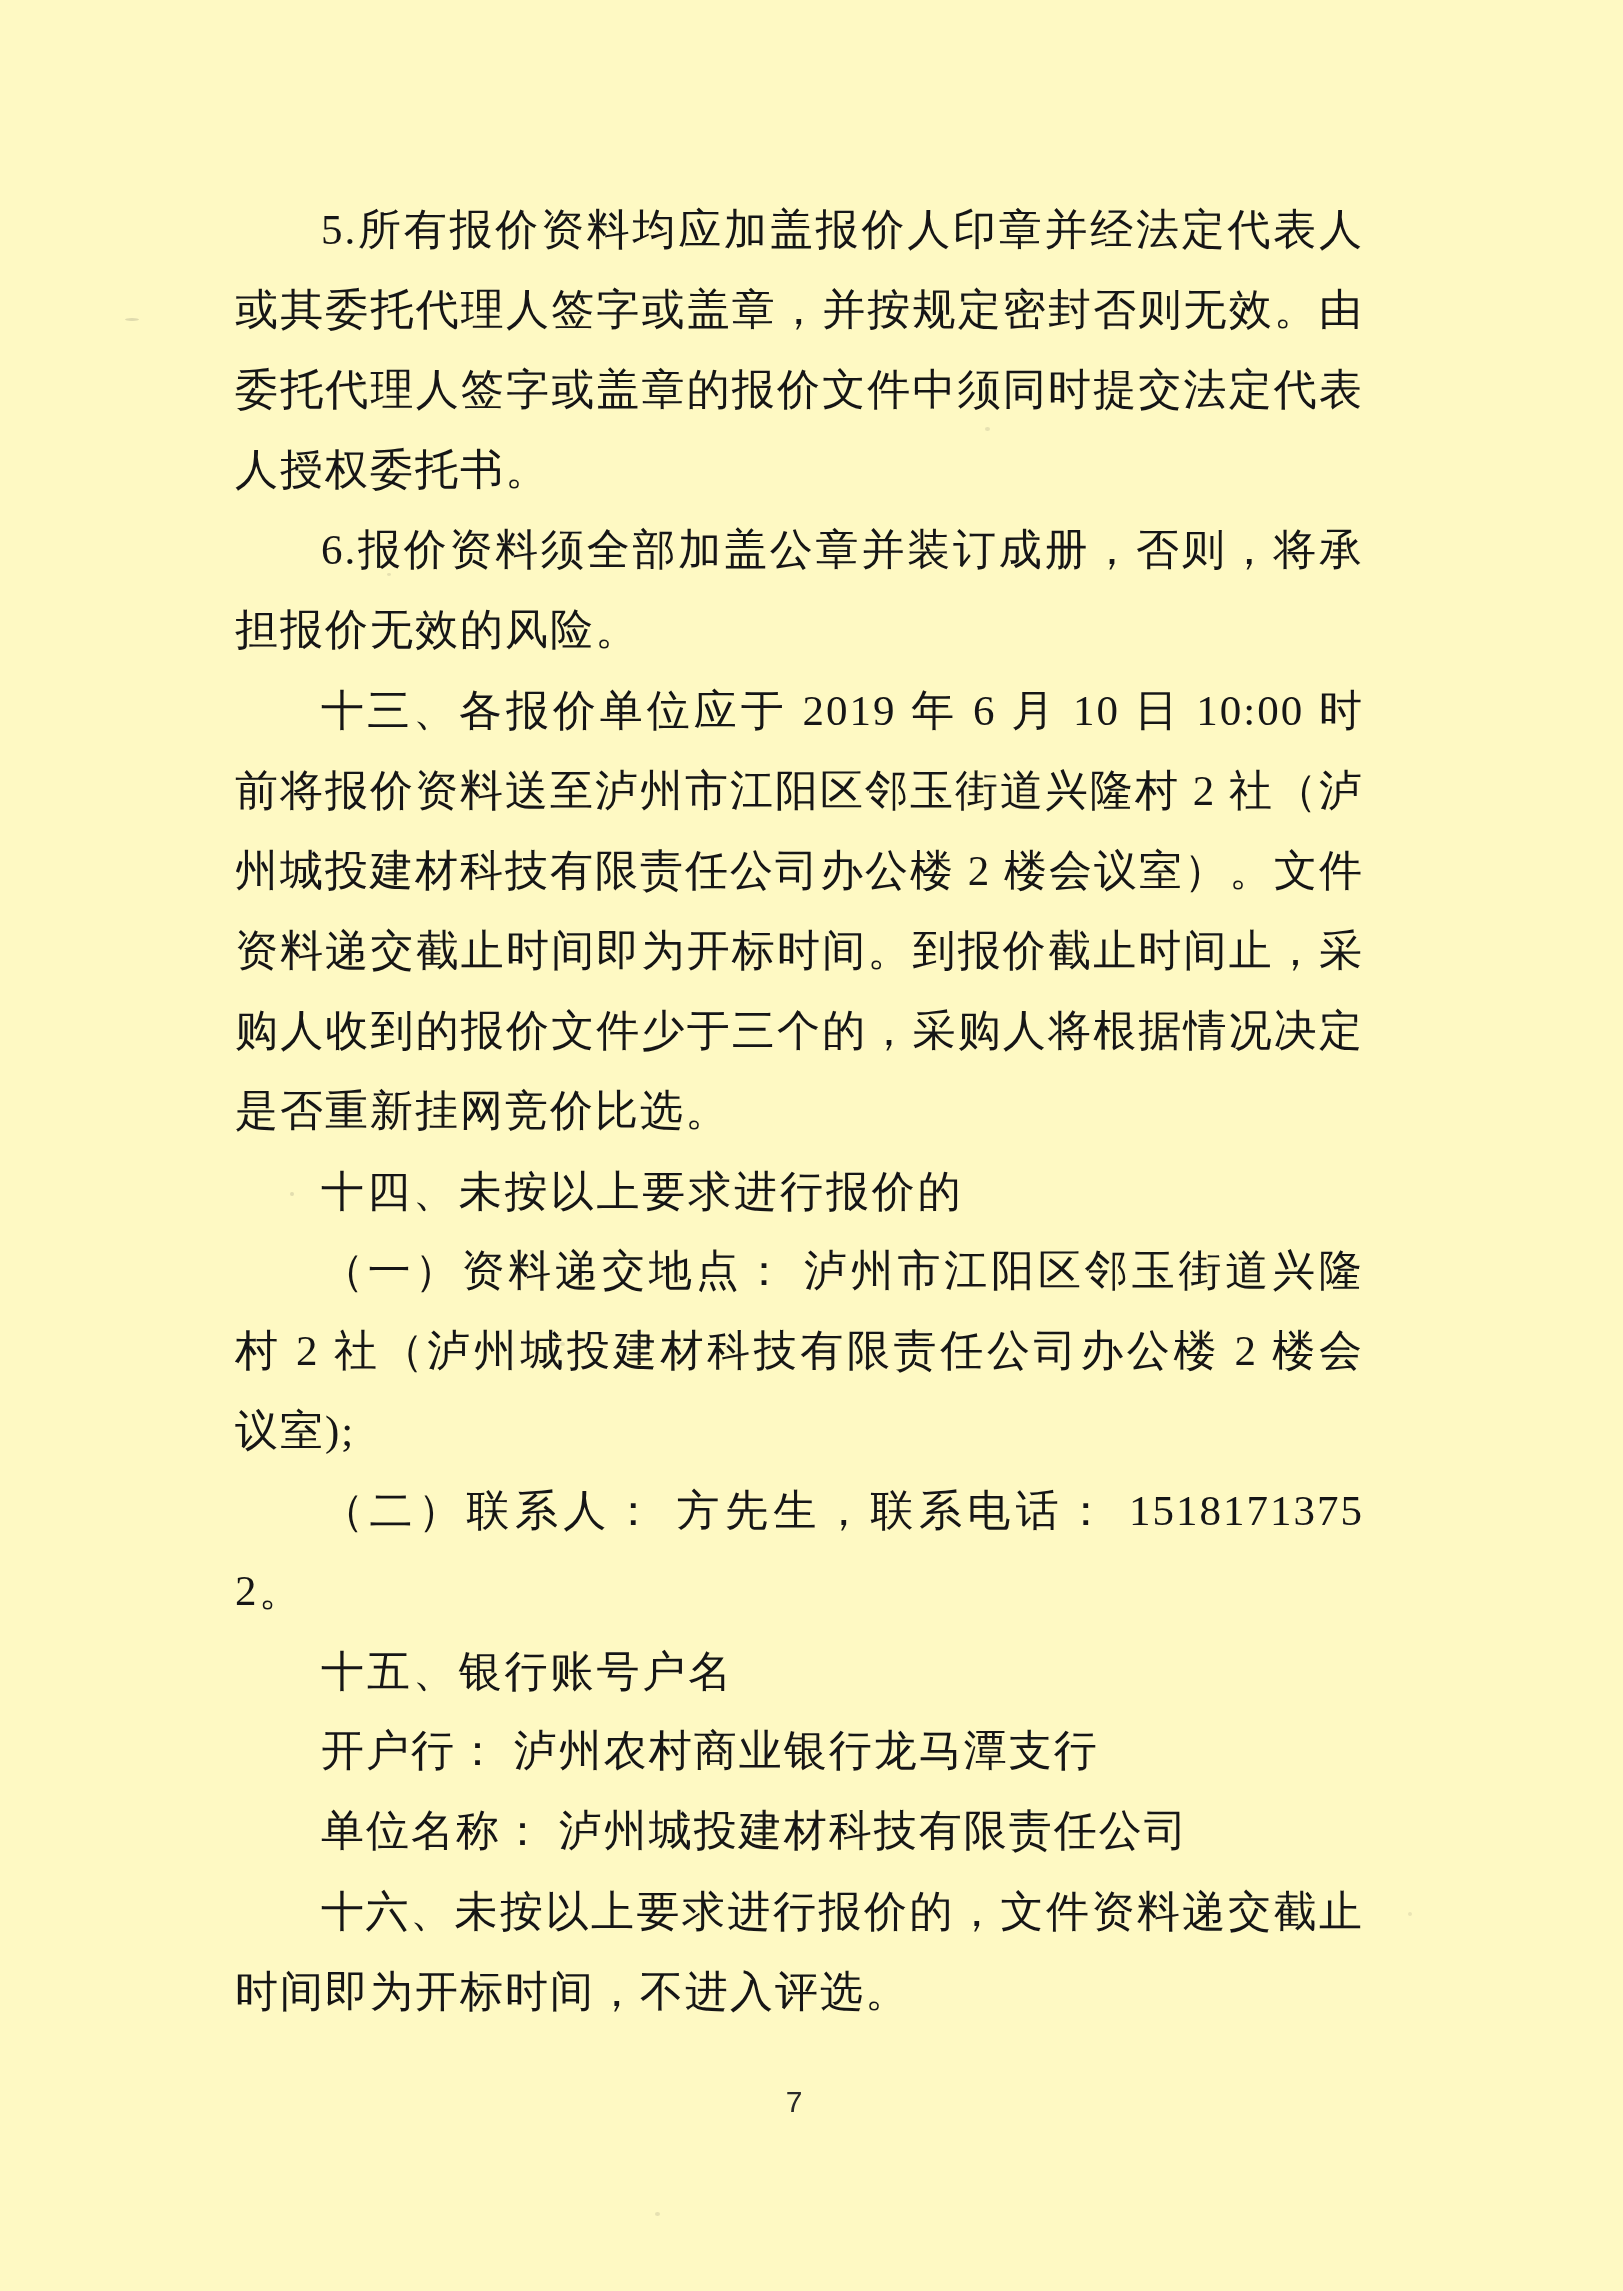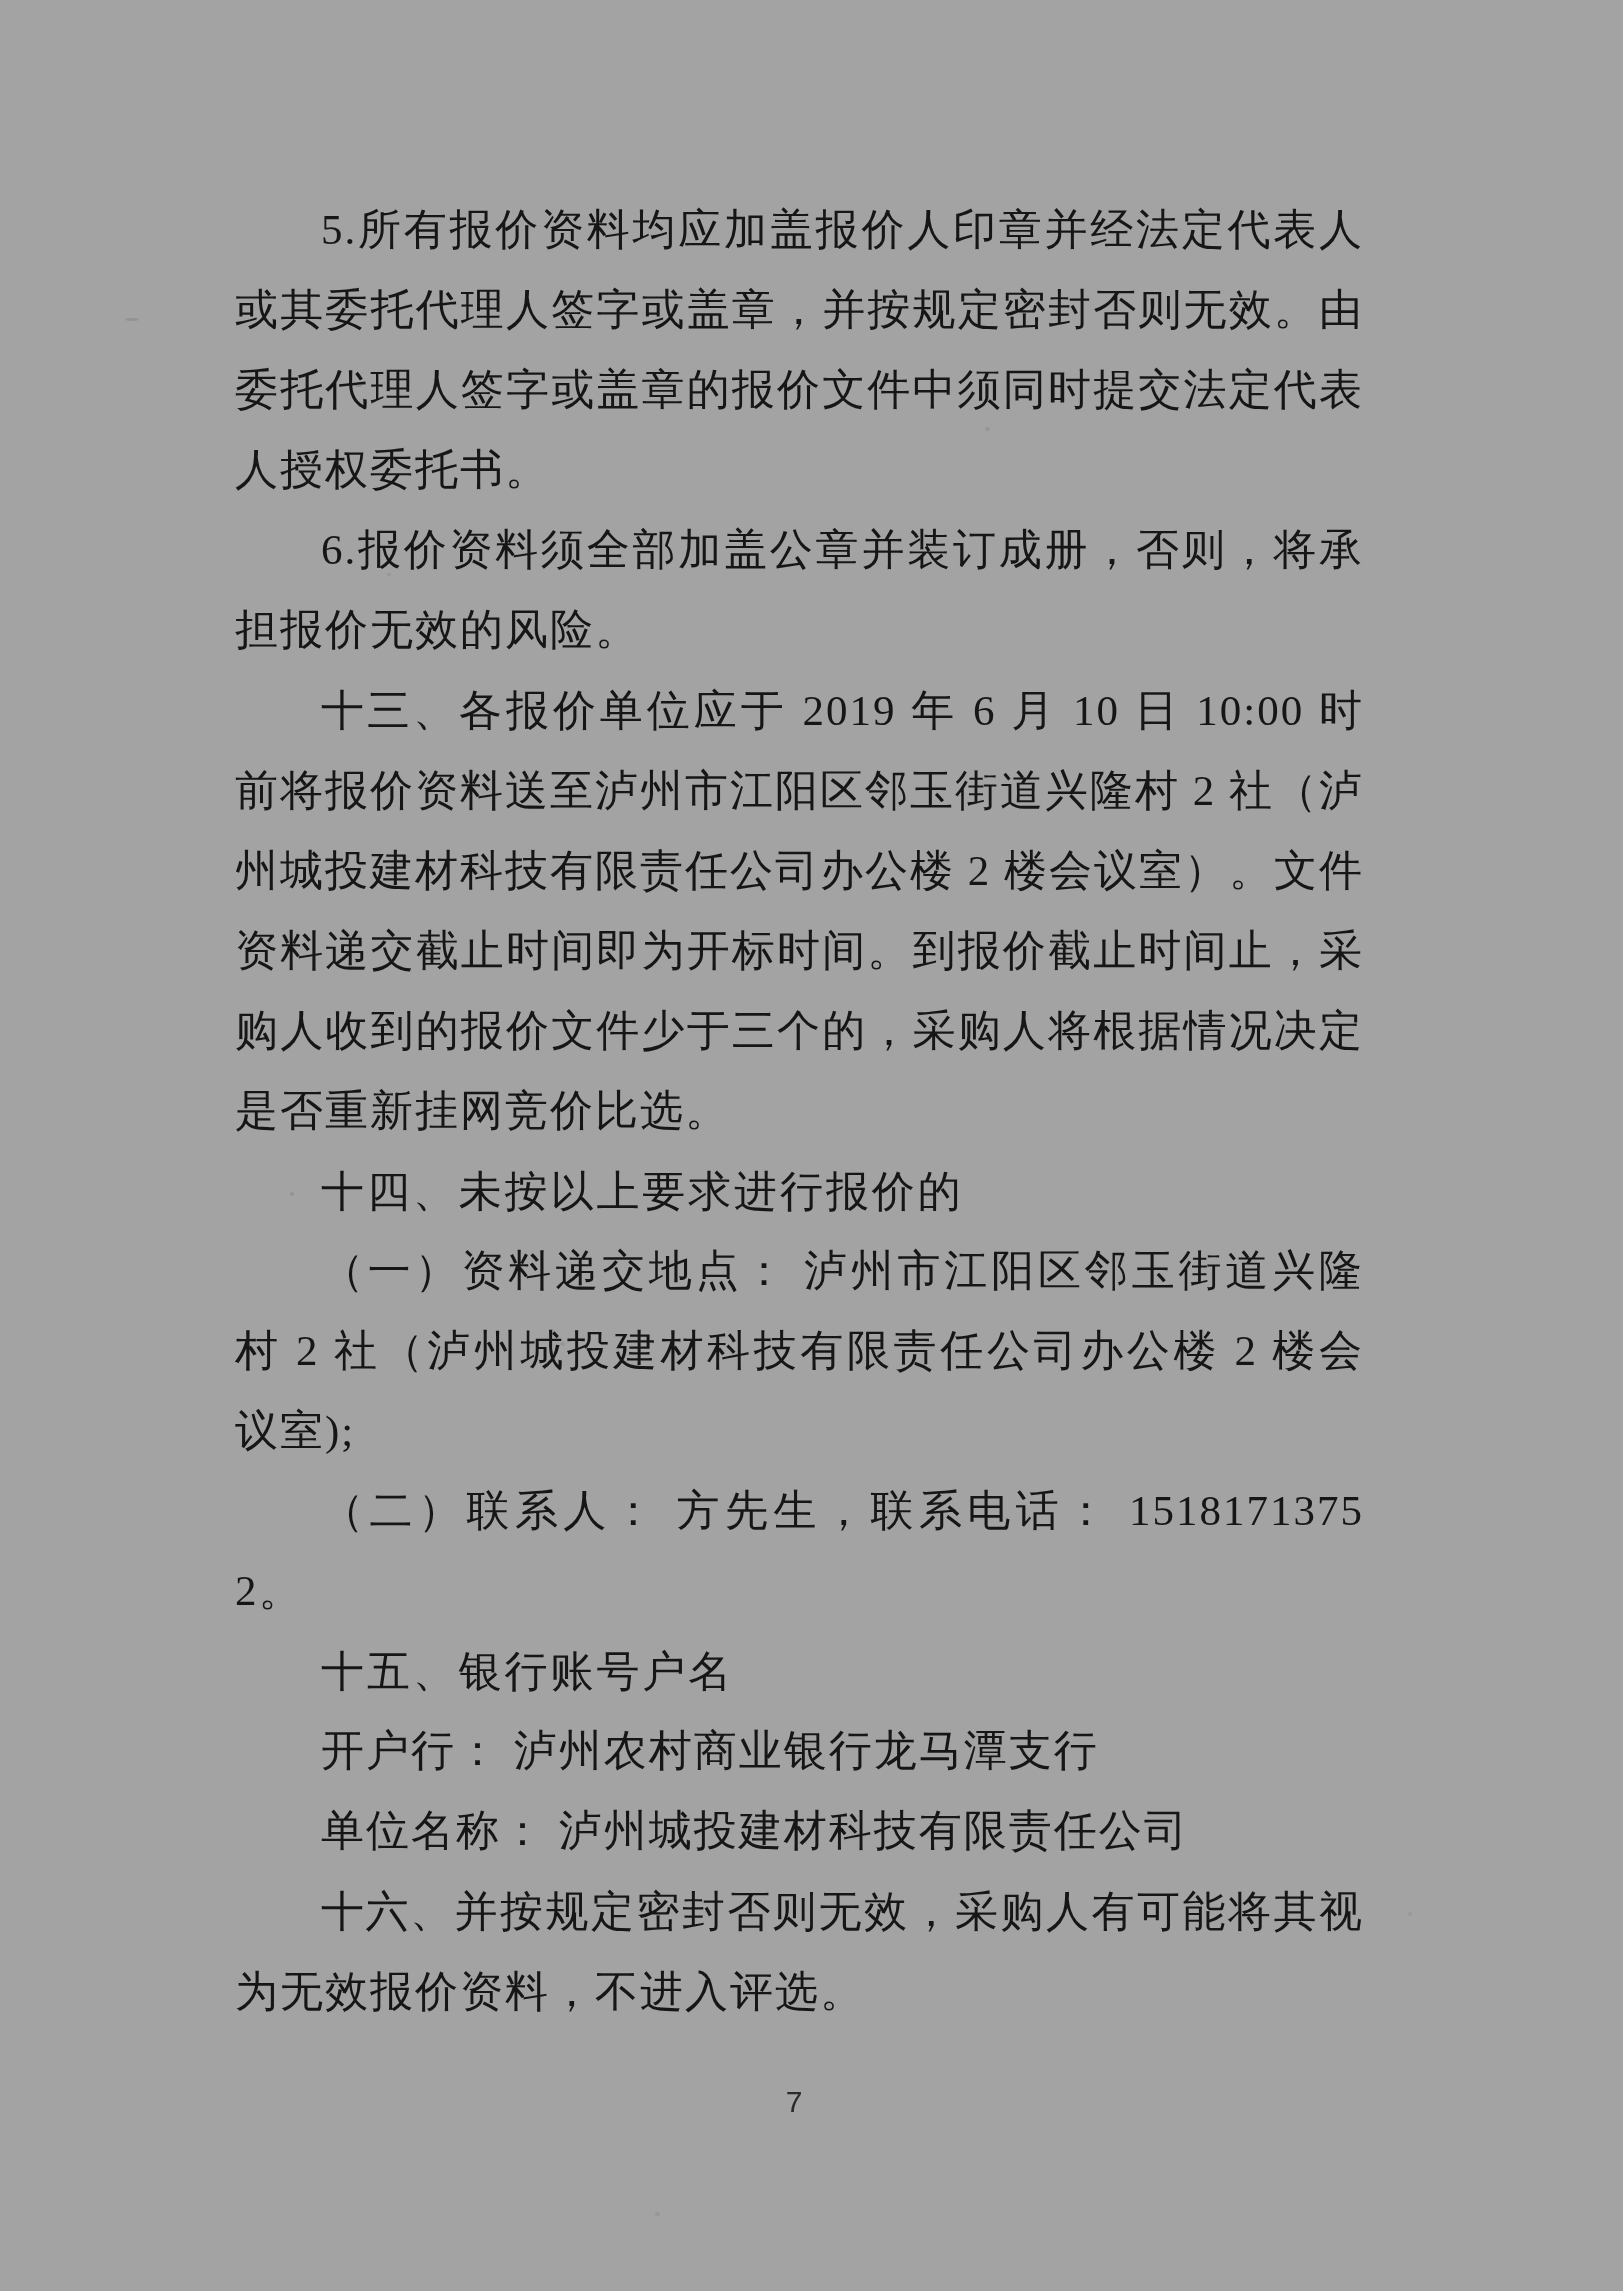--- a/index.html
+++ b/index.html
@@ -4,21 +4,21 @@
 <style>
   html, body {
     margin: 0;
     padding: 0;
     background: #ffffff;
   }
   .paper {
     position: relative;
     width: 1623px;
     height: 2292px;
-    background: #a3a3a3;
+    background: #fef9c3;
     overflow: hidden;
     font-family: "Liberation Serif", "DejaVu Serif", serif;
   }
   .content {
     position: absolute;
     left: 235px;
     top: 190px;
     width: 1129px;
     font-size: 43px;
     line-height: 80px;
@@ -85,21 +85,21 @@
 
     <p><span>（二）联系人： 方先生，联系电话： 15181713752。</span></p>
 
     <p class="hei">十五、银行账号户名</p>
 
     <p><span>开户行： 泸州农村商业银行龙马潭支行</span></p>
 
     <p><span>单位名称： 泸州城投建材科技有限责任公司</span></p>
 
 
-    <p><span class="hei">十六、</span><span>并按规定密封否则无效，采购人有可能将其视为无效报价资料，不进入评选。</span></p>
+    <p><span class="hei">十六、</span><span>未按以上要求进行报价的，文件资料递交截止时间即为开标时间，不进入评选。</span></p>
 
   </div>
 
   <div class="page-num">7</div>
 
   <div class="speck s1"></div>
   <div class="speck s2"></div>
   <div class="speck s3"></div>
   <div class="speck s4"></div>
   <div class="speck s5"></div>

